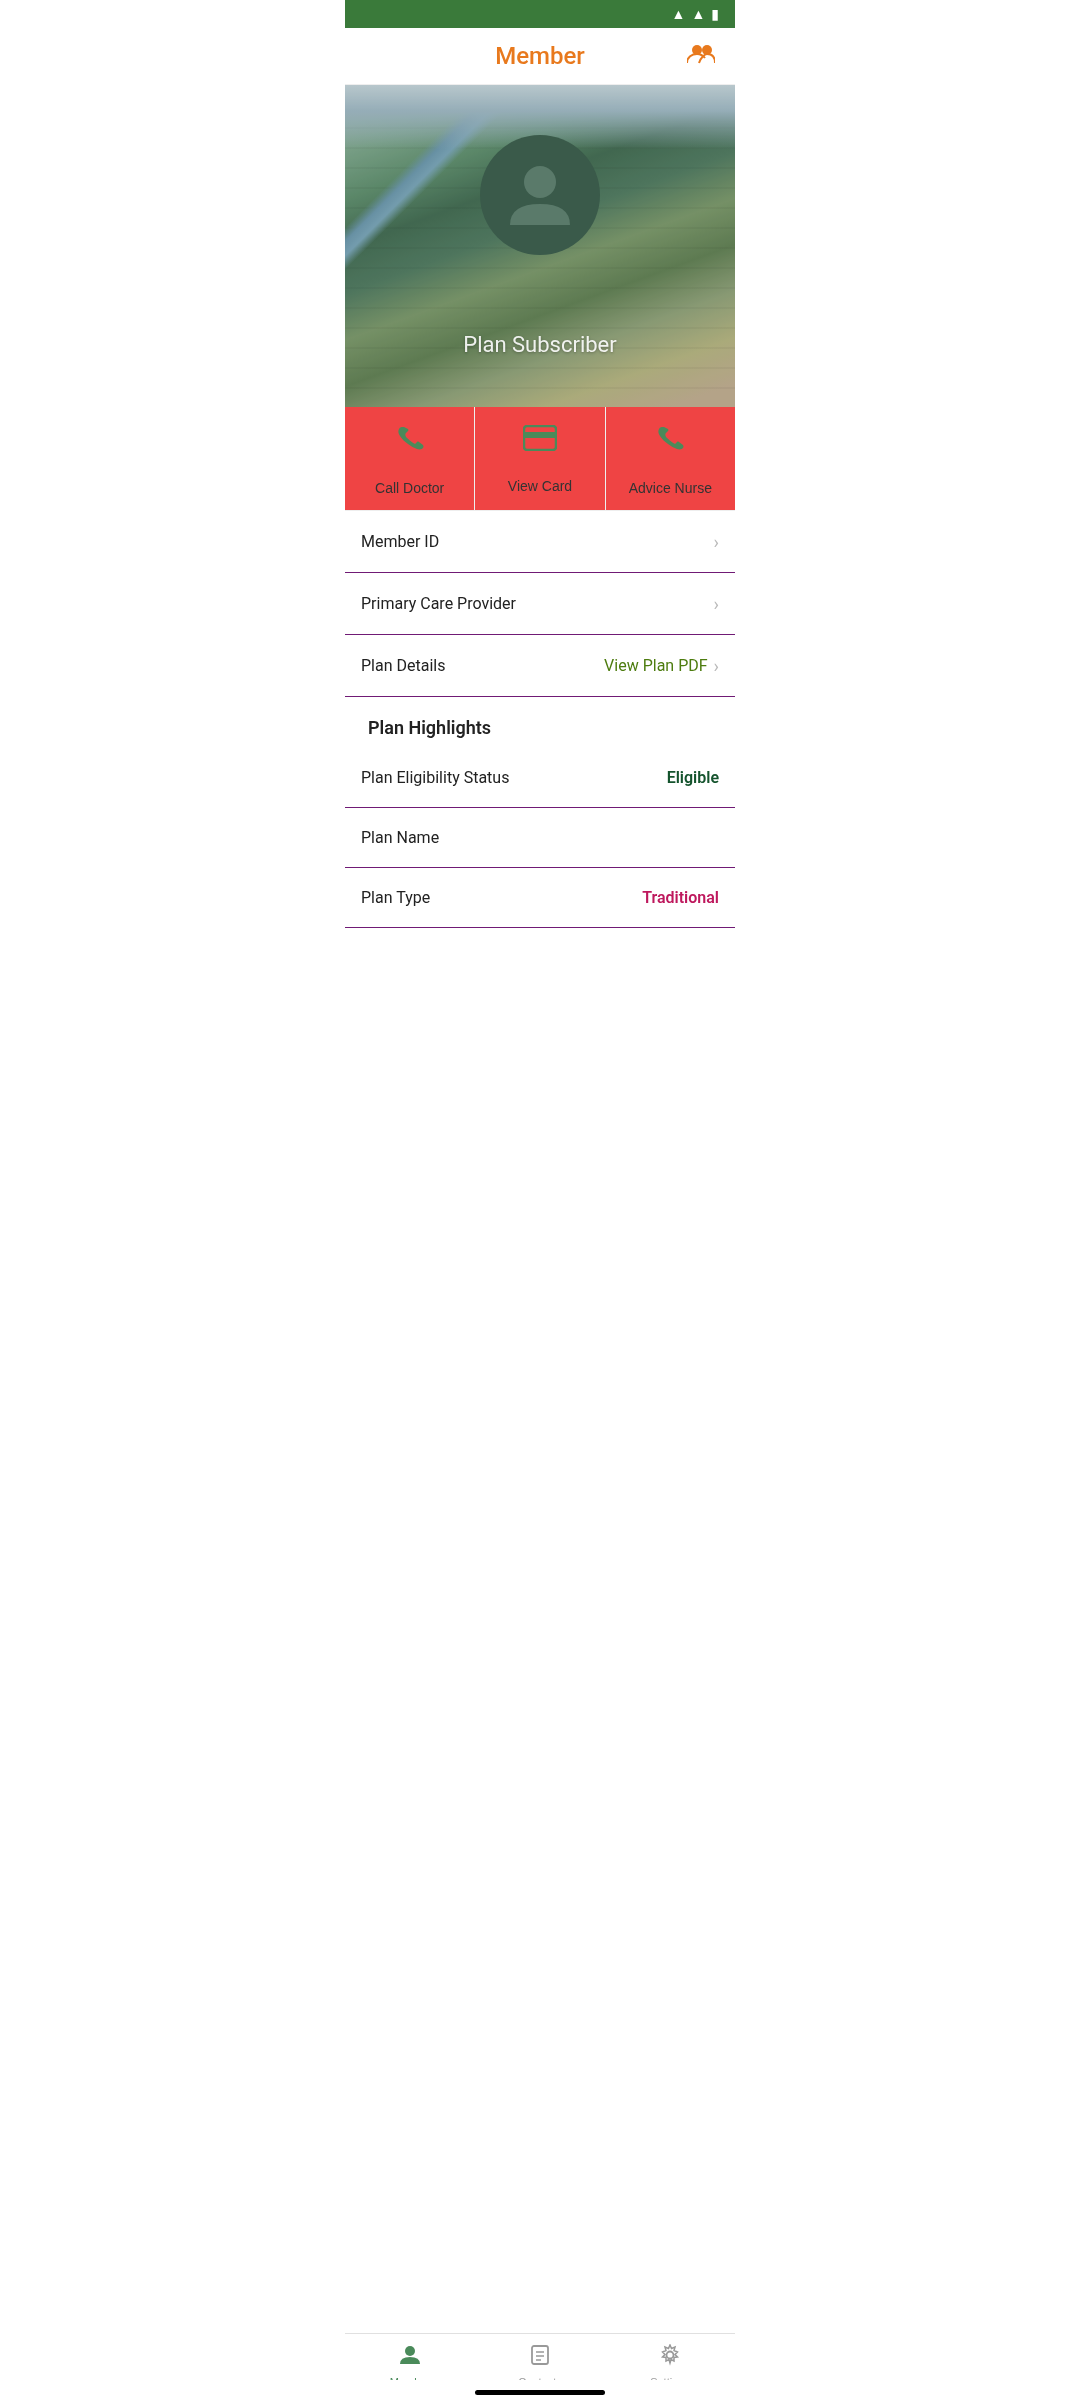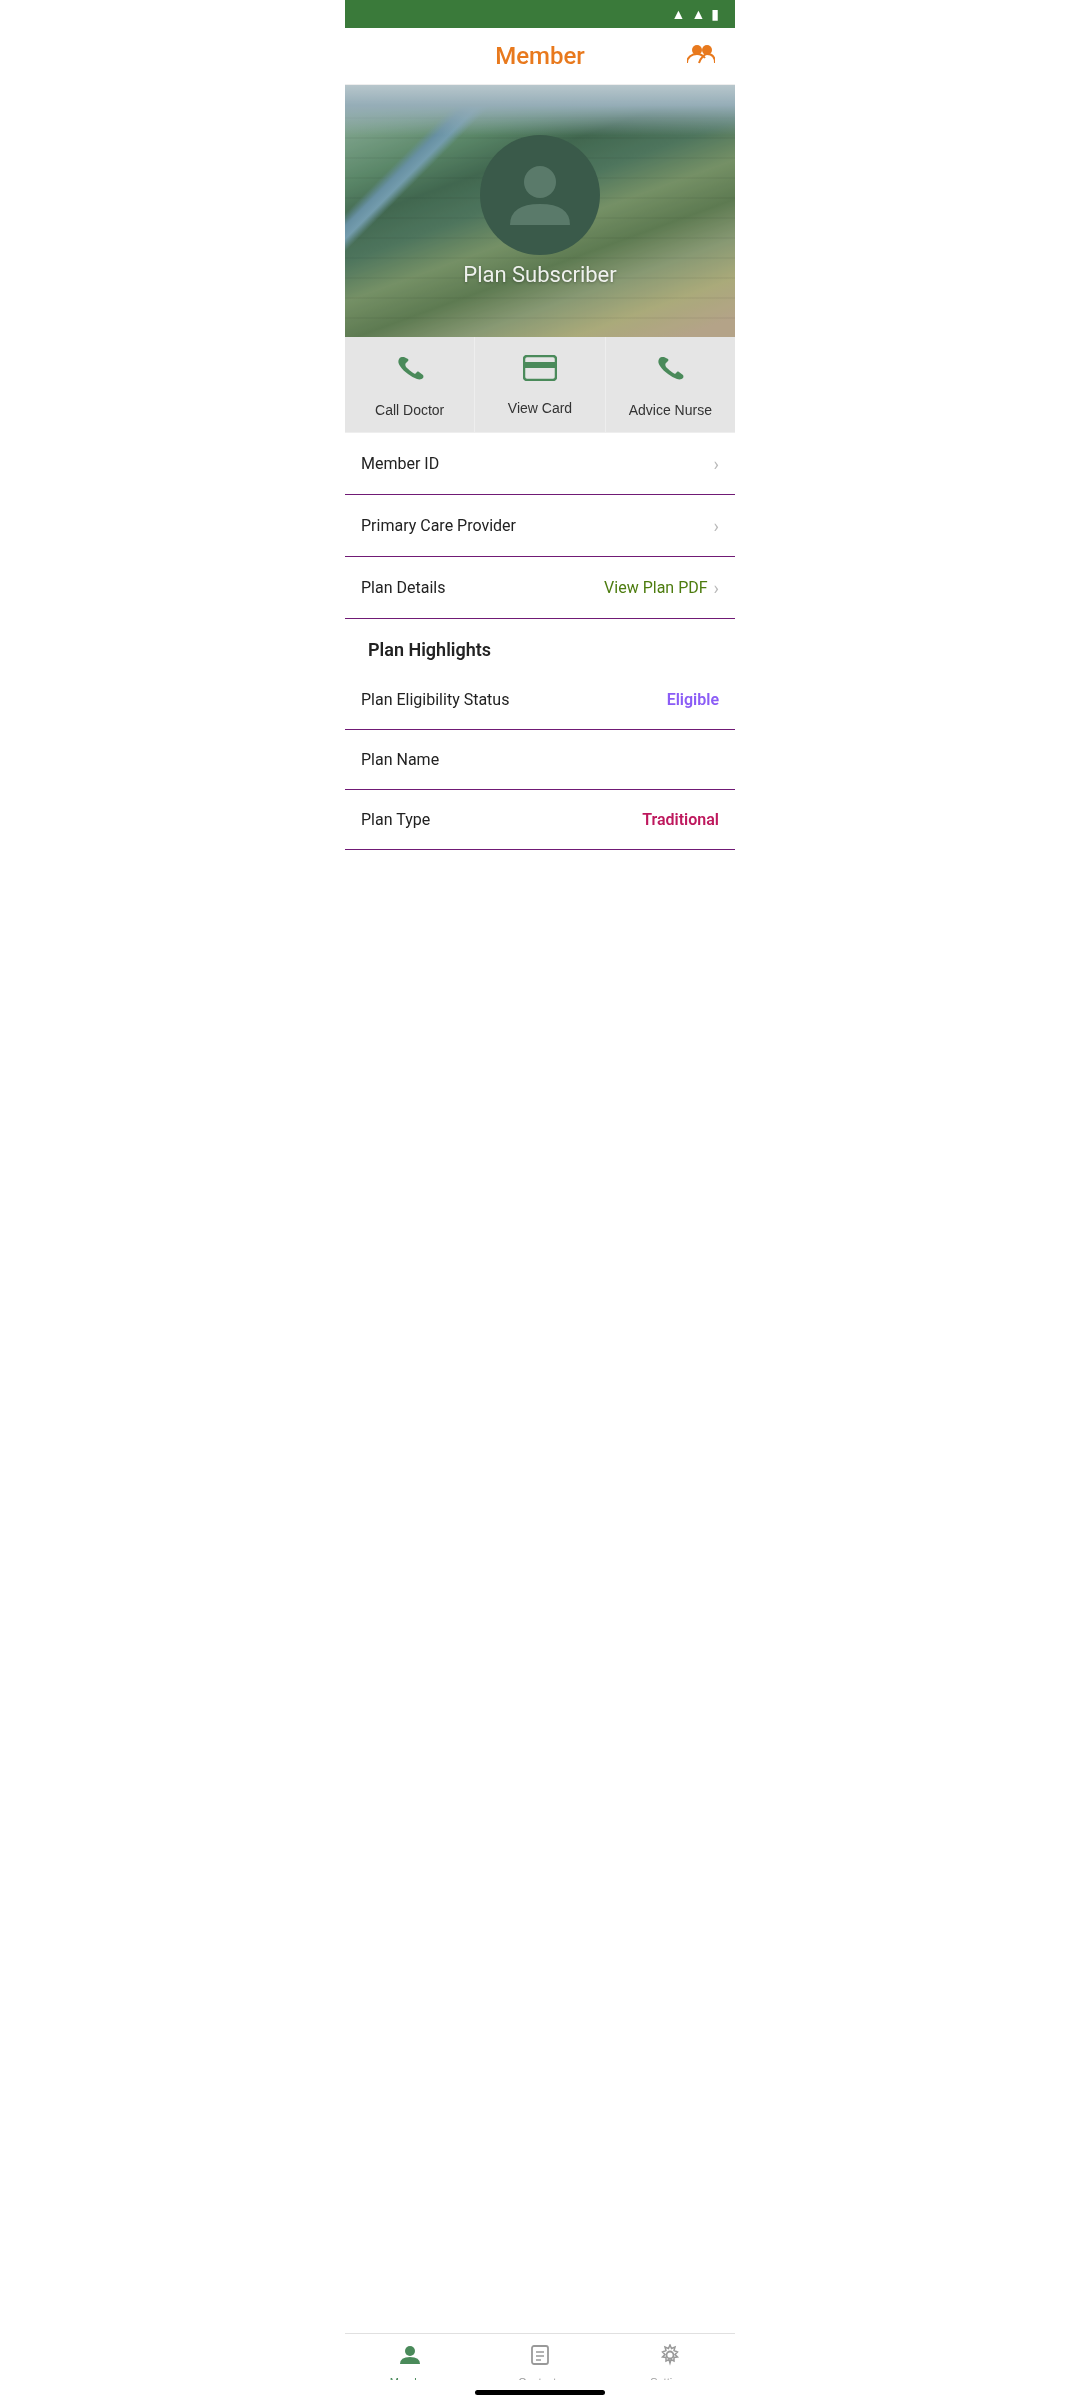--- a/index.html
+++ b/index.html
@@ -48,21 +48,21 @@
     }
 
     .header-icon {
       color: #E8791D;
       font-size: 22px;
     }
 
     
     .hero {
       position: relative;
-      height: 252px;
+      height: 322px;
       overflow: hidden;
     }
 
     .hero-bg {
       width: 100%;
       height: 100%;
       background: linear-gradient(
         160deg,
         #b8d4c8 0%,
         #8ab89a 15%,
@@ -135,24 +135,24 @@
       display: flex;
       border-bottom: 1px solid #eee;
     }
 
     .action-btn {
       flex: 1;
       display: flex;
       flex-direction: column;
       align-items: center;
       padding: 18px 8px 14px;
-      gap: 12px;
+      gap: 20px;
       cursor: pointer;
       border: none;
-      background: #e5e5e5;
+      background: #ef4444;
     }
 
     .action-btn:not(:last-child) {
       border-right: 1px solid #eee;
     }
 
     .action-btn-icon {
       color: #4a8a5a;
       font-size: 26px;
     }
@@ -182,21 +182,21 @@
       font-size: 16px;
       font-weight: 400;
     }
 
     .list-row-value {
       color: #4d7c0f;
       font-size: 16px;
     }
 
     .list-row-value.eligible {
-      color: #8b5cf6;
+      color: #14532d;
       font-weight: 600;
     }
 
     .list-row-value.bold {
       color: #be185d;
       font-weight: 600;
     }
 
     .chevron {
       color: #bbb;

